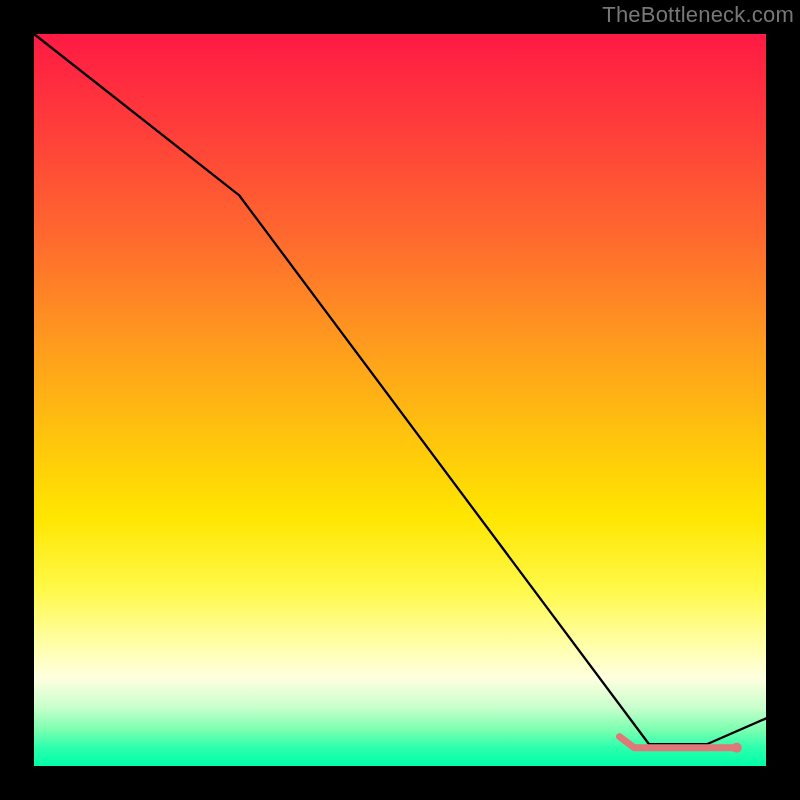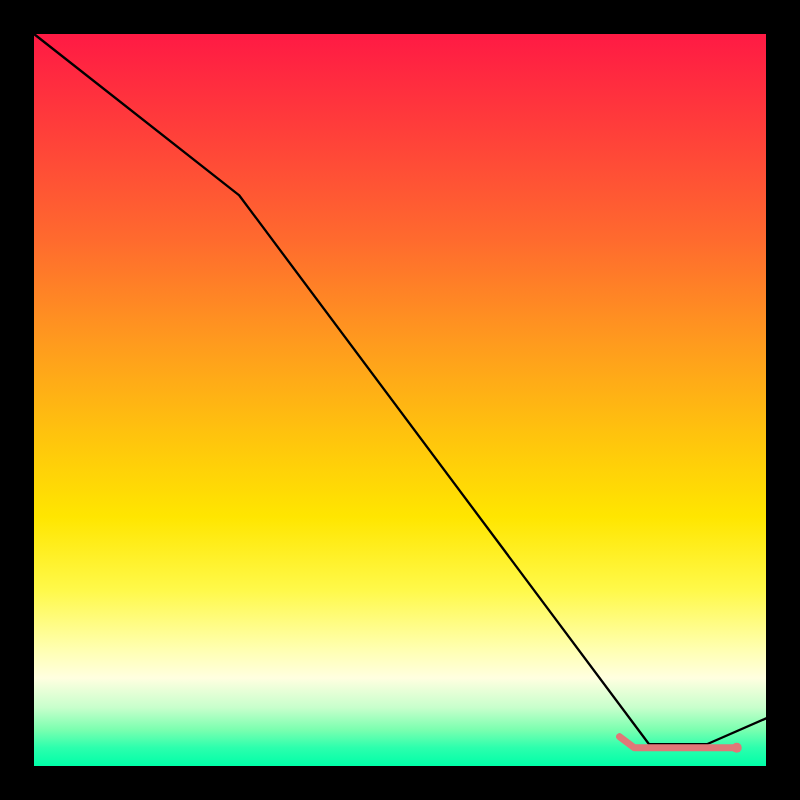--- a/index.html
+++ b/index.html
@@ -24,20 +24,21 @@
   }
   .plot svg { position: absolute; left: 0; top: 0; width: 732px; height: 732px; overflow: visible; }
   .curve { fill: none; stroke: #000; stroke-width: 2.3; stroke-linecap: round; stroke-linejoin: round; }
   .marker-run { fill: none; stroke: #e07878; stroke-width: 7; stroke-linecap: round; stroke-linejoin: round; }
   .marker-dot { fill: #e07878; }
 </style>
 </head>
 <body>
 
 <div class="wrap">
+  <div class="attr">TheBottleneck.com</div>
   <div class="plot">
     <svg viewBox="0 0 732 732" preserveAspectRatio="none">
       <path id="curve-path" class="curve" d="M0.00 0.00 L204.96 161.04 L614.88 710.04 L673.44 710.04 L732.00 684.42"></path>
       <path id="marker-run-path" class="marker-run" d="M585.60 702.72 L600.24 713.70 L702.72 713.70"></path>
       <circle id="marker-dot" class="marker-dot" r="5" cx="702.72" cy="713.70"></circle>
     </svg>
   </div>
 </div>
 
 </body></html>

